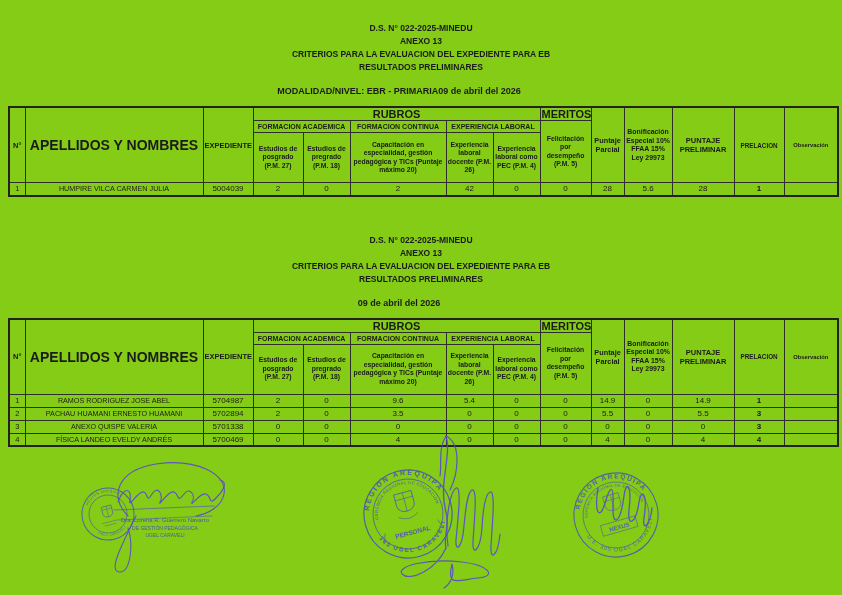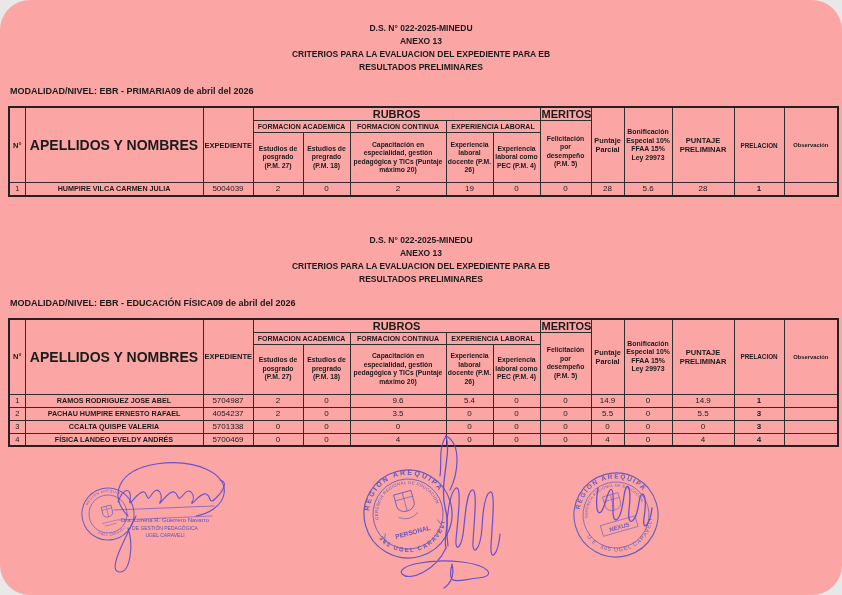--- a/index.html
+++ b/index.html
@@ -1,46 +1,45 @@
 <!DOCTYPE html>
 <html style="--ink: #5a48d0; --stamp: #4a4ac0;"><head>
 <meta charset="utf-8">
 <style>
   html,body { margin:0; padding:0; background:#e8e8e8; }
   .sheet {
-    position:relative; width:842px; height:595px; background:#fca5a5;
+    position:relative; width:842px; height:595px; background:#84cc16;
     font-family:"Liberation Sans", sans-serif; color:#1b1b1b; overflow:hidden;
     margin:0 auto;
-    border-radius:30px;
   }
   .doc-header { text-align:center; font-weight:bold; font-size:8.5px; line-height:13px; }
   .doc-header.first { padding-top:22px; }
   .doc-header.second { padding-top:37px; }
-  .meta-row { display:flex; justify-content:flex-start; align-items:center;
+  .meta-row { display:flex; justify-content:center; align-items:center;
               margin-top:12px; padding:0 54px 0 10px; font-weight:bold; font-size:9px; }
   table.eval { border-collapse:collapse; table-layout:fixed; width:829px;
                margin:10px 0 0 8px; border:2px solid #222; }
   table.eval th, table.eval td { border:1px solid #2e2e2e; padding:0 1px;
                vertical-align:middle; text-align:center; overflow:hidden; }
   tr.hr1 { height:13px; }
   tr.hr2 { height:12px; }
   tr.hr3 { height:50px; }
   tr.dr  { height:13px; }
   th { font-weight:bold; }
   .h-main    { font-size:7.5px; }
   .h-names   { font-size:14px; }
   .h-group   { font-size:11px; }
   .h-group2  { font-size:7px; }
   .h-leaf    { font-size:6.8px; font-weight:bold; line-height:8.5px; }
   .h-puntaje { font-size:7.3px;margin-top:17px; }
   .h-bonif   { font-size:6.9px; line-height:8.5px; }
   .h-prelacion { font-size:6.3px; }
   .h-obs     { font-size:5.8px; }
   td.num  { font-size:7.5px; }
-  td.name { text-align:left; font-size:7.2px; padding-left:2px; white-space:nowrap;font-weight:bold; }
+  td.name { text-align:left; font-size:7.2px; padding-left:2px; white-space:nowrap; }
   td.val  { font-size:8px; }
   td.prel { font-size:8px; font-weight:bold; }
   td.obs  { font-size:7px; }
   .stamps-layer { position:absolute; left:0; top:430px; width:842px; height:165px; }
   .stamp-text { font-family:"Liberation Sans", sans-serif; fill:var(--stamp); }
   .ink { stroke:var(--ink); fill:none; stroke-linecap:round; stroke-linejoin:round; }
   .rim { stroke:var(--stamp); fill:none; }
 </style>
 </head>
 <body>
@@ -103,40 +102,39 @@
       </tr>
     </thead>
     <tbody>
       <tr class="dr">
         <td class="num">1</td>
         <td class="name">HUMPIRE VILCA CARMEN JULIA</td>
         <td class="val">5004039</td>
         <td class="val">2</td>
         <td class="val">0</td>
         <td class="val">2</td>
-        <td class="val">19</td>
+        <td class="val">42</td>
         <td class="val">0</td>
         <td class="val">0</td>
         <td class="val">28</td>
         <td class="val">5.6</td>
         <td class="val">28</td>
         <td class="prel">1</td>
         <td class="obs"></td>
       </tr>
     </tbody>
   </table>
 
   <div class="doc-header second">
     <div>D.S. N° 022-2025-MINEDU</div>
     <div>ANEXO 13</div>
     <div>CRITERIOS PARA LA EVALUACION DEL EXPEDIENTE PARA EB</div>
     <div>RESULTADOS PRELIMINARES</div>
   </div>
   <div class="meta-row">
-    <span>MODALIDAD/NIVEL: EBR - EDUCACIÓN FÍSICA</span>
     <span>09 de abril del 2026</span>
   </div>
 
   <table class="eval">
     <colgroup>
       <col style="width:16px">
         <col style="width:178px">
         <col style="width:50px">
       <col style="width:50px">
         <col style="width:47px">
@@ -189,37 +187,37 @@
         <td class="val">0</td>
         <td class="val">0</td>
         <td class="val">14.9</td>
         <td class="val">0</td>
         <td class="val">14.9</td>
         <td class="prel">1</td>
         <td class="obs"></td>
       </tr>
       <tr class="dr">
         <td class="num">2</td>
-        <td class="name">PACHAU HUMPIRE ERNESTO RAFAEL</td>
-        <td class="val">4054237</td>
+        <td class="name">PACHAU HUAMANI ERNESTO HUAMANI</td>
+        <td class="val">5702894</td>
         <td class="val">2</td>
         <td class="val">0</td>
         <td class="val">3.5</td>
         <td class="val">0</td>
         <td class="val">0</td>
         <td class="val">0</td>
         <td class="val">5.5</td>
         <td class="val">0</td>
         <td class="val">5.5</td>
         <td class="prel">3</td>
         <td class="obs"></td>
       </tr>
       <tr class="dr">
         <td class="num">3</td>
-        <td class="name">CCALTA QUISPE VALERIA</td>
+        <td class="name">ANEXO QUISPE VALERIA</td>
         <td class="val">5701338</td>
         <td class="val">0</td>
         <td class="val">0</td>
         <td class="val">0</td>
         <td class="val">0</td>
         <td class="val">0</td>
         <td class="val">0</td>
         <td class="val">0</td>
         <td class="val">0</td>
         <td class="val">0</td>

